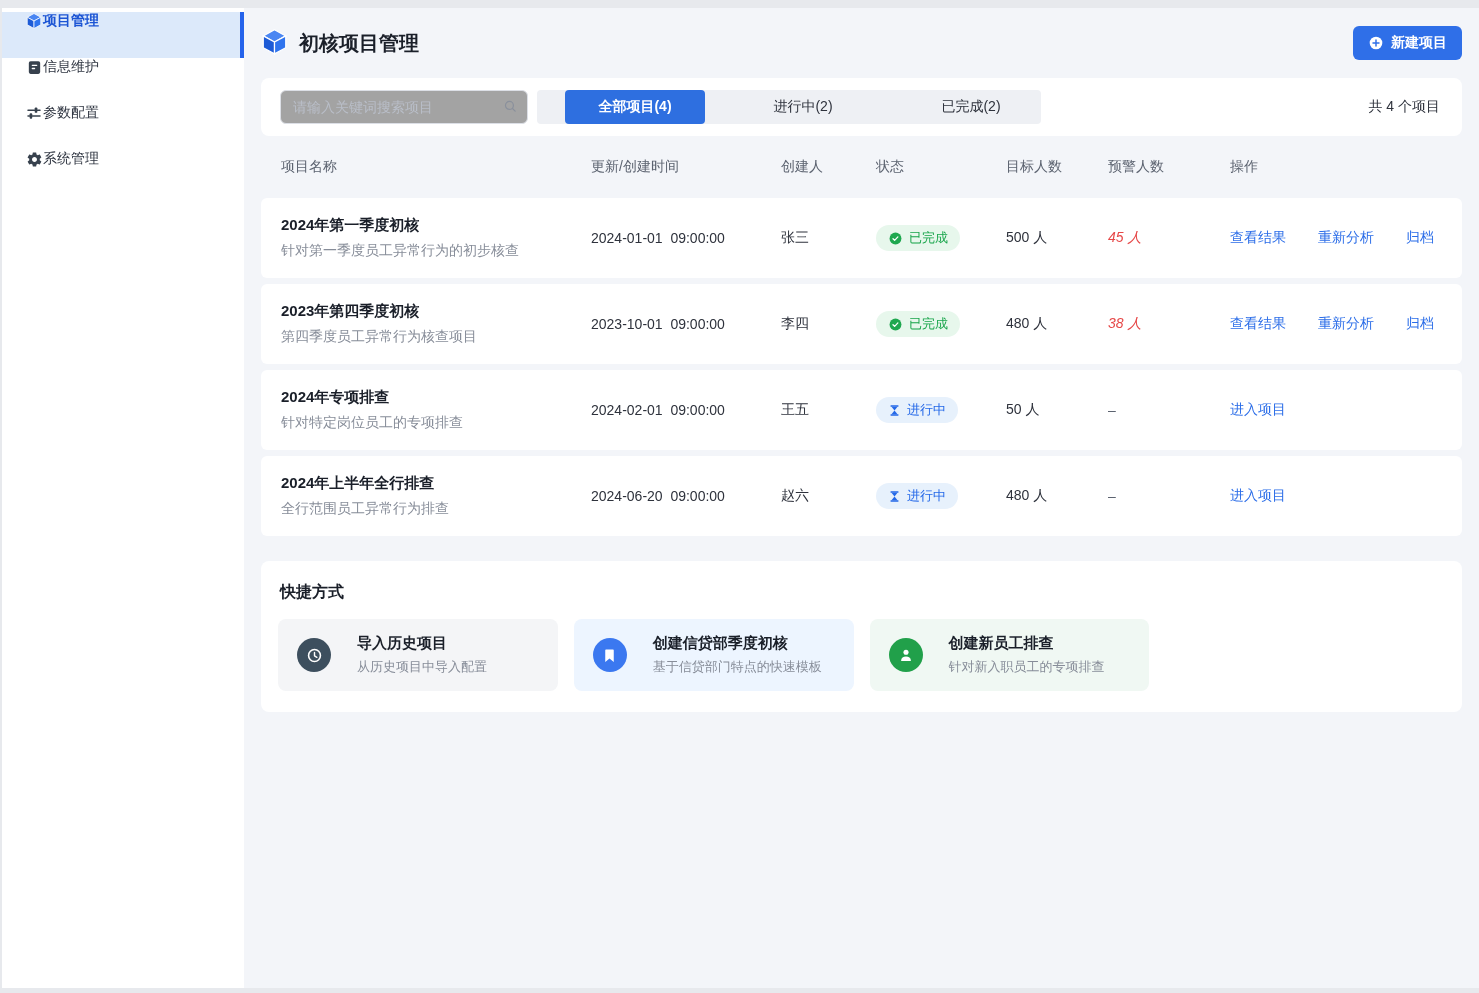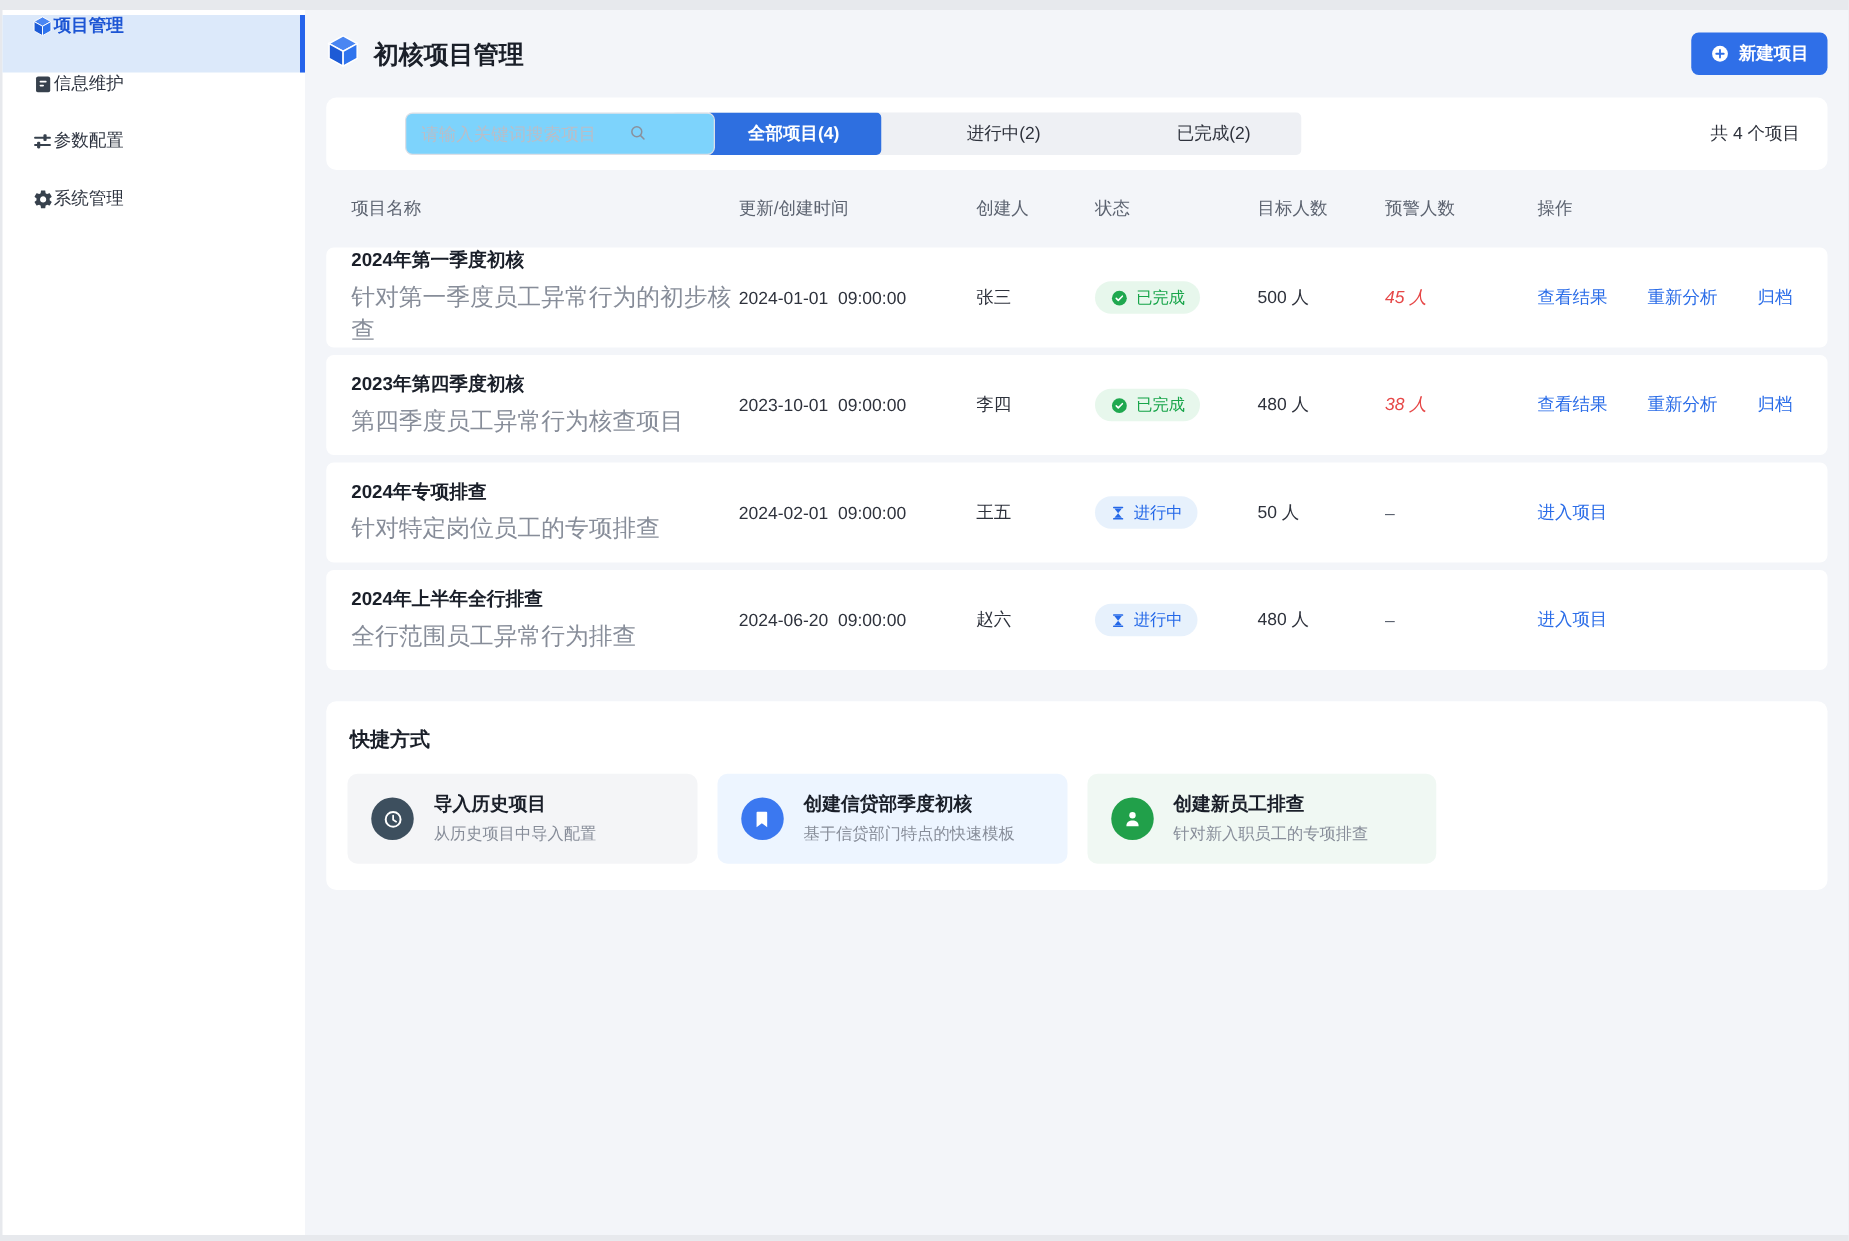--- a/index.html
+++ b/index.html
@@ -38,58 +38,57 @@
 
   
   .toolbar-card {
     background:#fff; border-radius:8px; height:58px;
     display:flex; align-items:center; padding:0 19px;
   }
   .search-box { position:relative; width:248px; }
   .search-box input {
     width:100%; height:34px; border:1px solid #dcdfe6; border-radius:6px;
     padding:0 32px 0 12px; font-size:14px; color:#2e323c; outline:none; font-family:inherit;
-    background:#7dd3fc;
-    margin-left:44px;
+    background:#a3a3a3;
   }
   .search-box input::placeholder { color:#b9bec8; }
   .search-box .search-ic { position:absolute; right:9px; top:8px; }
   .tabs { display:flex; margin-left:9px; background:#eef0f4; border-radius:4px; overflow:hidden; }
   .tab { width:140px; height:34px; display:flex; align-items:center; justify-content:center;
          font-size:14px; color:#2e323c; cursor:pointer;margin-left:28px; }
   .tab.active { background:#2e6fe0; color:#fff; font-weight:bold; border-radius:4px; }
   .tb-spacer { flex:1; }
   .total-text { font-size:14px; color:#2e323c; padding-right:3px; }
 
   
   .tgrid { display:grid; grid-template-columns:310px 190px 95px 130px 102px 122px 1fr; align-items:center; }
   .table-head { height:62px; padding:0 20px; color:#5c6370; font-size:14px; }
   .trow {
     background:#fff; border-radius:6px; height:80px; padding:0 20px; margin-bottom:6px;
   }
   .cell-name .pname { font-size:15px; font-weight:bold; color:#1a1f29; margin-bottom:7px; }
-  .cell-name .pdesc { font-size:19px; color:#878d99; }
+  .cell-name .pdesc { font-size:14px; color:#878d99; }
   .cell-time { font-size:14px; color:#2e323c; white-space:pre; }
   .cell-plain { font-size:14px; color:#2e323c; }
   .badge {
     display:inline-flex; align-items:center; gap:6px; height:26px; padding:0 12px;
     border-radius:13px; font-size:13px;
   }
   .badge.done { background:#e7f7ec; color:#18a54a; }
   .badge.progress { background:#e7f1fc; color:#2468e8; }
   .cell-warning { font-size:14px; color:#5c6370; }
   .cell-warning.alert { color:#e64747;font-style:italic; }
   .cell-actions { display:flex; gap:32px; }
   .link { font-size:14px; color:#2b6de8; cursor:pointer; white-space:nowrap; }
 
   
   .shortcuts-card { background:#fff; border-radius:8px; margin-top:25px; padding:21px 17px 21px; }
   .sc-title { font-size:16px; font-weight:bold; color:#1a1f29; margin-bottom:16px; padding-left:2px; }
   .sc-grid { display:grid; grid-template-columns:repeat(4,1fr); gap:16px; }
-  .sc-card { border-radius:8px; height:72px; display:flex; align-items:center; padding:0 19px; gap:16px; cursor:pointer; }
+  .sc-card { border-radius:8px; height:72px; display:flex; align-items:center; padding:0 19px; gap:26px; cursor:pointer; }
   .sc-card.gray   { background:#f4f5f7; }
   .sc-card.blue   { background:#edf5ff; }
   .sc-card.green  { background:#f0f8f3; }
   .sc-card.orange { background:#fdf6eb; }
   .sc-icon { width:34px; height:34px; border-radius:50%; display:flex; align-items:center; justify-content:center; flex-shrink:0; }
   .sc-icon.slate  { background:#3d4f5e; }
   .sc-icon.blue   { background:#3b78f0; }
   .sc-icon.green  { background:#21a04a; }
   .sc-icon.orange { background:#f29b1d; }
   .sc-t { font-size:15px; font-weight:bold; color:#1a1f29; margin-bottom:5px; }

